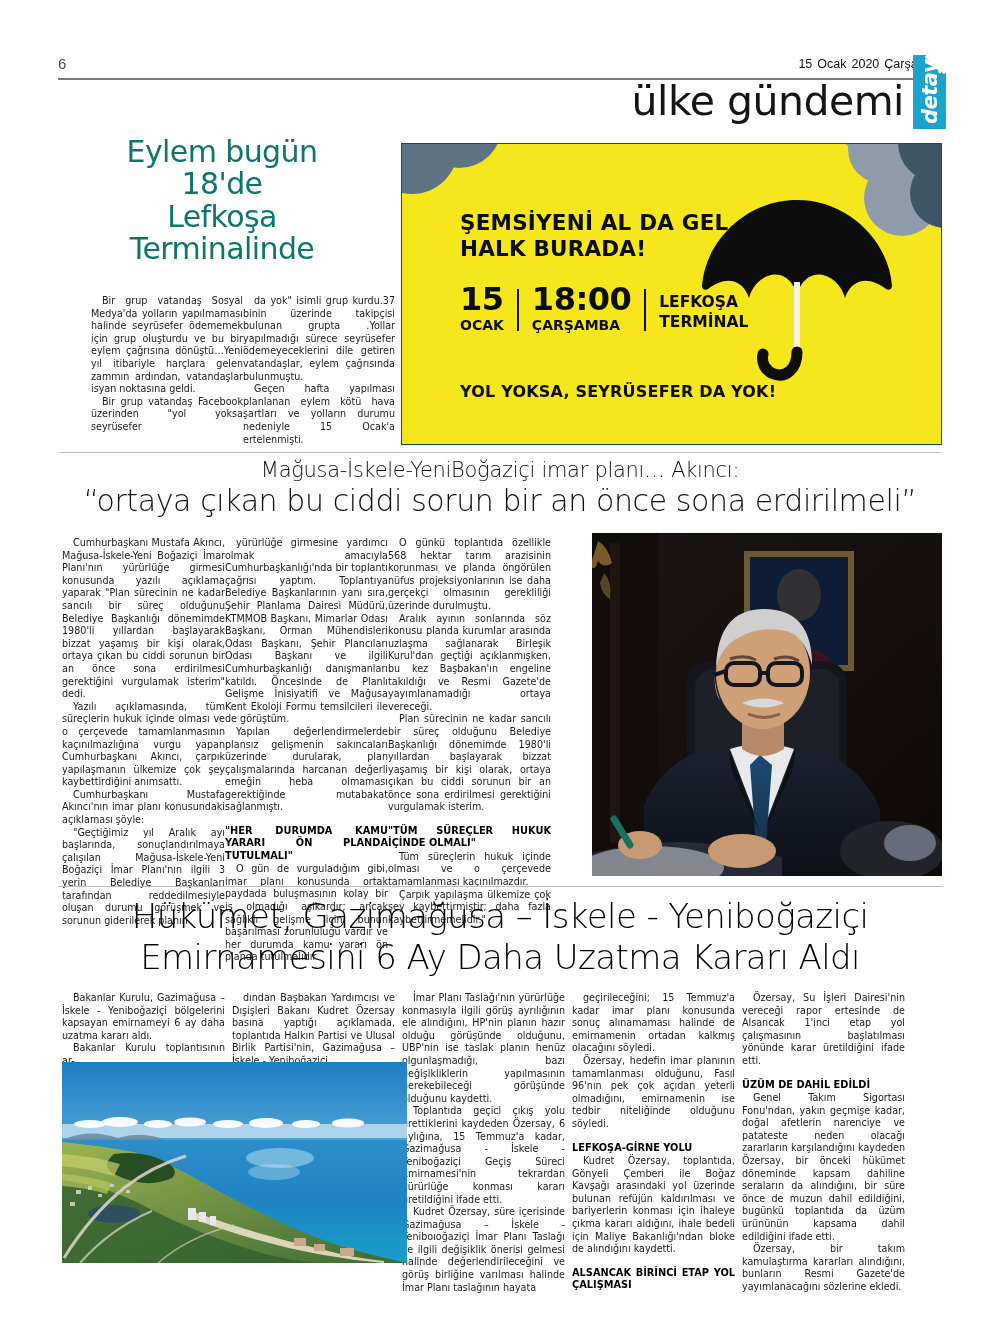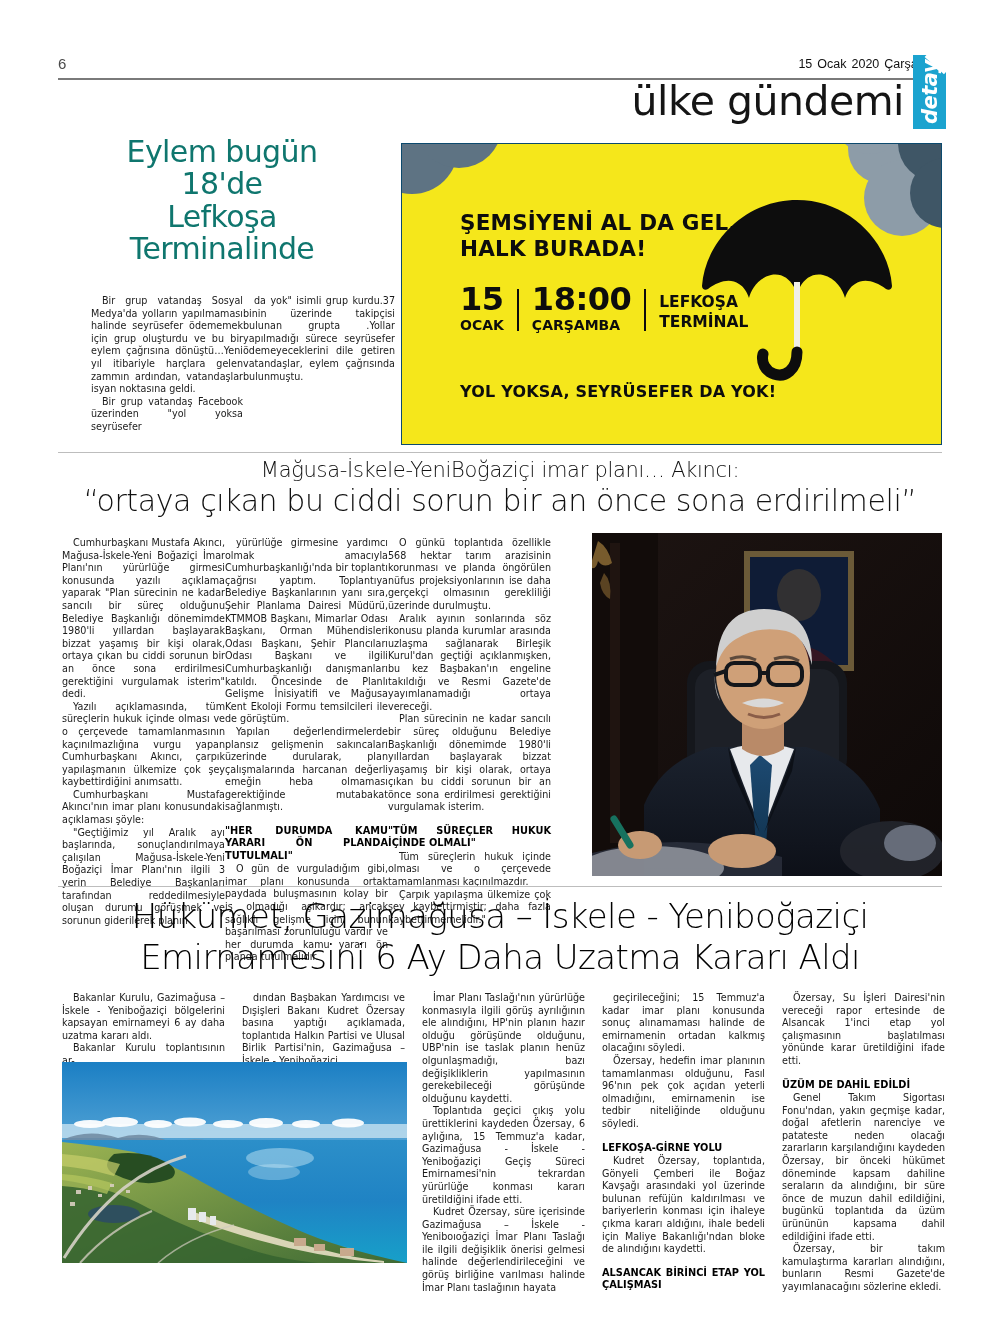--- a/index.html
+++ b/index.html
@@ -137,21 +137,21 @@
   }
 
   
   .rule-a3 { position: absolute; left: 58px; top: 886px; width: 884px; height: 1px; background:#bdbdbd; }
   .a3-headline {
     position: absolute; left: 58px; top: 896px; width: 884px;
     text-align: center; color: #000000;
     font-family: "DejaVu Sans", sans-serif; font-weight: 300;
     font-size: 34px; line-height: 1.22; letter-spacing: -0.6px;
   }
-  .a3-body { position: absolute; left: 62px; top: 992px; width: 884px; display: flex; gap: 17px; }
+  .a3-body { position: absolute; left: 62px; top: 992px; width: 884px; display: flex; gap: 7px; }
   .a3-body .col { width: 163px; }
   .a3-photo {
     position: absolute; left: 62px; top: 1062px; width: 345px; height: 201px;
     overflow: hidden; background: #2f7fb8;
   }
 
   
   p.body {
     font-family: "DejaVu Sans", sans-serif;
     font-size: 9.6px; line-height: 12.6px;
@@ -194,20 +194,21 @@
     <span id="a1h">Eylem bugün<br>18'de<br>Lefkoşa<br>Terminalinde</span>
   </div>
 
   <div class="a1-cols">
     <div class="col">
       <p class="body">Bir grup vatandaş Sosyal Medya'da yolların yapılmaması halinde seyrüsefer ödememek için grup oluşturdu ve bu bir eylem çağrısına dönüştü…Yeni yıl itibariyle harçlara gelen zammın ardından, vatandaşlar isyan noktasına geldi.</p>
       <p class="body gap">Bir grup vatandaş Facebook üzerinden "yol yoksa seyrüsefer</p>
     </div>
     <div class="col">
       <p class="body">da yok" isimli grup kurdu.37 binin üzerinde takipçisi bulunan grupta .Yollar yapılmadığı sürece seyrüsefer ödemeyeceklerini dile getiren vatandaşlar, eylem çağrısında bulunmuştu.</p>
+      <p class="body">Geçen hafta yapılması planlanan eylem kötü hava şartları ve yolların durumu nedeniyle 15 Ocak'a ertelenmişti.</p>
     </div>
   </div>
 
   <div class="poster">
 
     <div class="cloud c-mid" style="left:-36px; top:-42px;  width:92px;  height:92px;"></div>
     <div class="cloud c-mid" style="left:14px;  top:-62px;  width:86px;  height:86px;"></div>
 
     <div class="cloud c-light" style="left:446px; top:-30px;  width:70px;  height:70px;"></div>
     <div class="cloud c-light" style="left:462px; top:16px;   width:76px;  height:76px;"></div>

